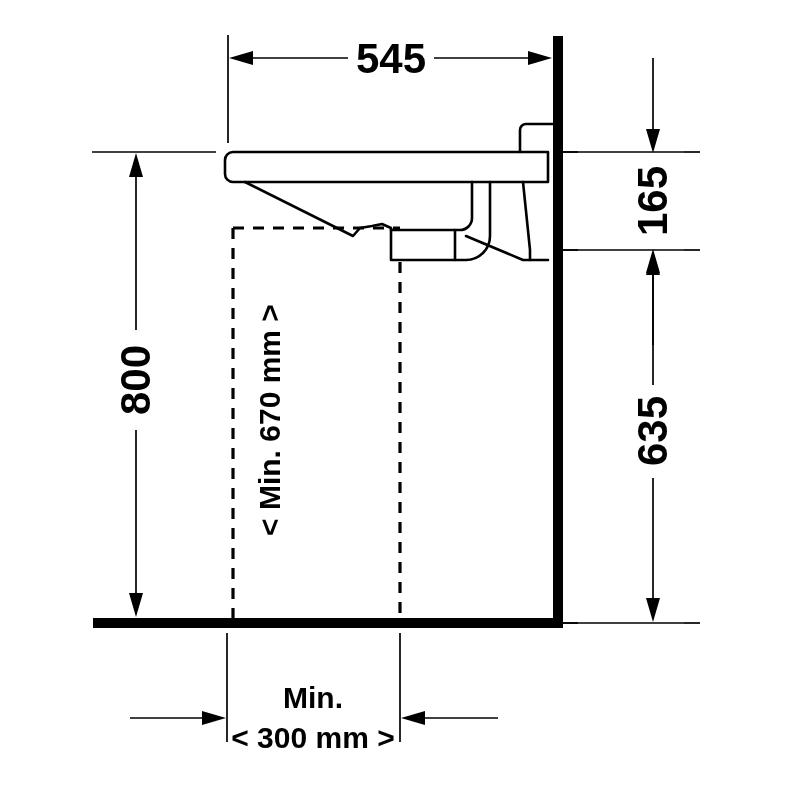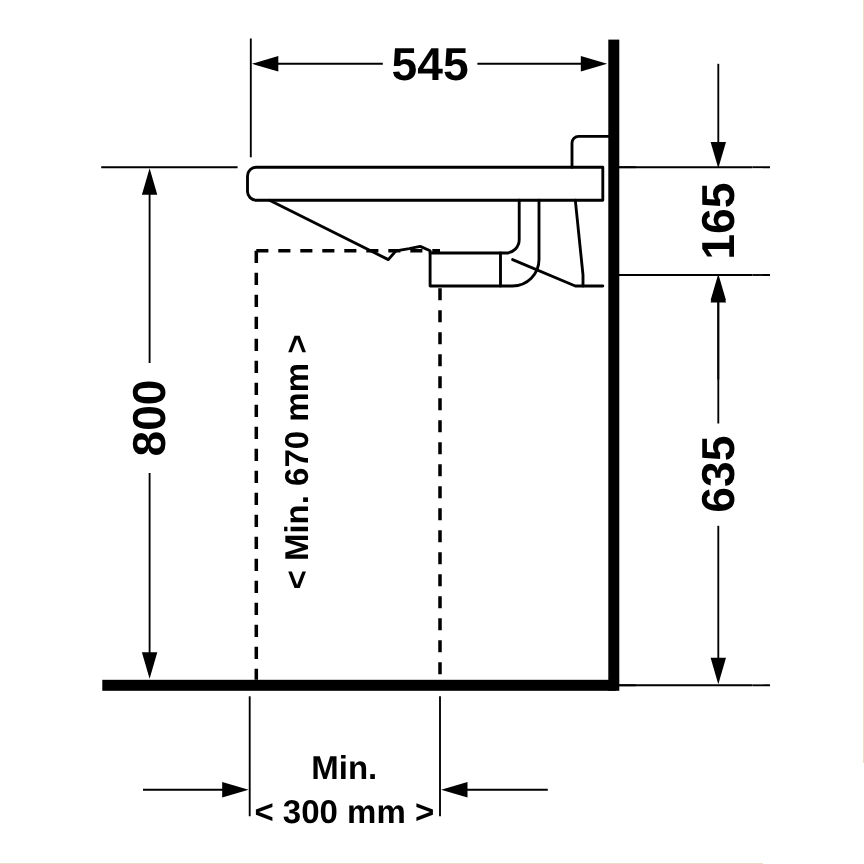--- a/index.html
+++ b/index.html
@@ -8,21 +8,21 @@
     padding: 0;
     background: #ffffff;
   }
   body {
     font-family: "Liberation Sans", sans-serif;
   }
   #drawing-root {
     position: relative;
     width: 785px;
     height: 785px;
-    background: #a16207;
+    background: #f97316;
     overflow: hidden;
   }
   #drawing-svg {
     display: block;
     width: 785px;
     height: 785px;
   }
   .dim-text {
     font-family: "Liberation Sans", sans-serif;
     font-weight: bold;

